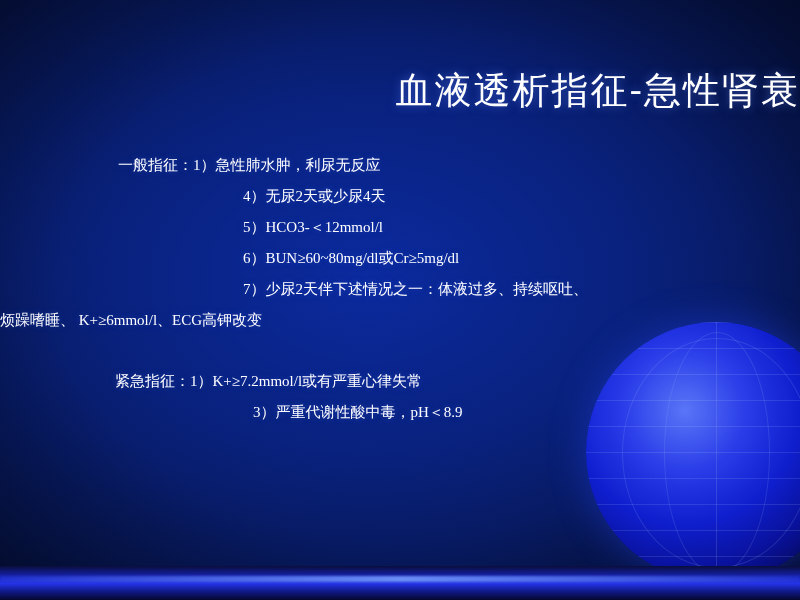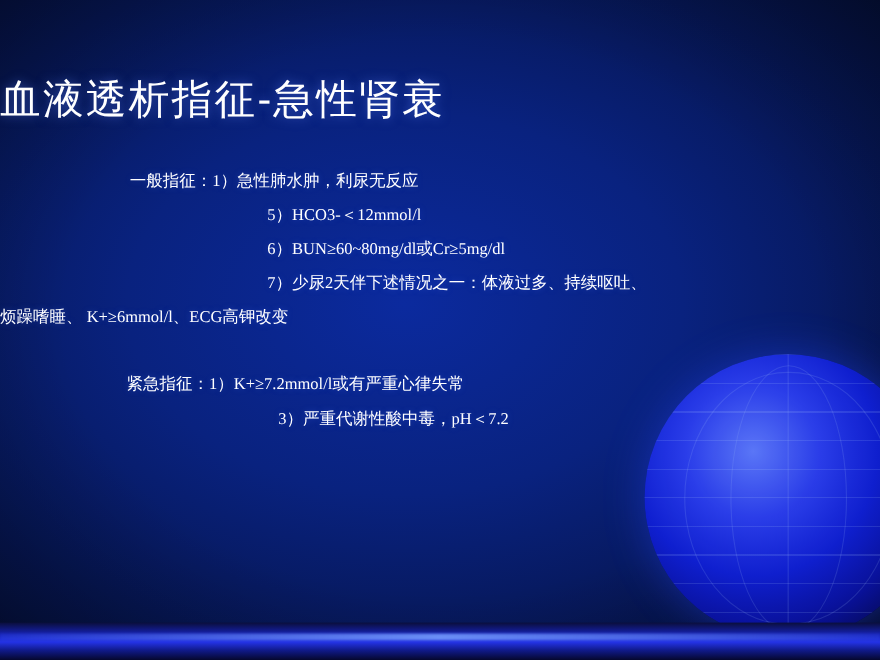--- a/index.html
+++ b/index.html
@@ -89,21 +89,21 @@
     top: 10px;
     height: 6px;
     background: linear-gradient(to right, rgba(60,90,255,0.2), rgba(120,160,255,0.85), rgba(60,90,255,0.2));
     filter: blur(1px);
   }
   .title {
     position: absolute;
     top: 66px;
     left: 0;
     width: 100%;
-    text-align: left;
+    text-align: right;
     color: #ffffff;
     font-family: "DejaVu Serif", serif;
     font-size: 37px;
     letter-spacing: 2px;
     text-shadow: 0 0 10px rgba(90,130,255,0.55);
   }
   .body-block {
     position: absolute;
     top: 150px;
     left: 0;
@@ -137,35 +137,36 @@
   </div>
 
   <div class="title">血液透析指征-急性肾衰</div>
 
   <div class="body-block">
 
     <div class="line ind-0"><span>一般指征：</span><span>1）急性肺水肿，利尿无反应</span></div>
 
 
 
+    <div class="line ind-1"><span>4）无尿2天或少尿4天</span></div>
 
     <div class="line ind-1"><span>5）HCO3-＜12mmol/l</span></div>
 
     <div class="line ind-1"><span>6）BUN≥60~80mg/dl或Cr≥5mg/dl</span></div>
 
     <div class="line ind-1"><span>7）少尿2天伴下述情况之一：体液过多、持续呕吐、</span></div>
 
     <div class="line ind-2">烦躁嗜睡、 K+≥6mmol/l、ECG高钾改变</div>
 
     <div class="gap-big"></div>
 
     <div class="line ind-3"><span>紧急指征：</span><span>1）K+≥7.2mmol/l或有严重心律失常</span></div>
 
 
-    <div class="line ind-4"><span>3）严重代谢性酸中毒，pH＜7.2</span></div>
+    <div class="line ind-4"><span>3）严重代谢性酸中毒，pH＜8.9</span></div>
 
   </div>
 
   <div class="bottom-band">
     <div class="glow"></div>
   </div>
 
 </div>
 
 </body></html>

